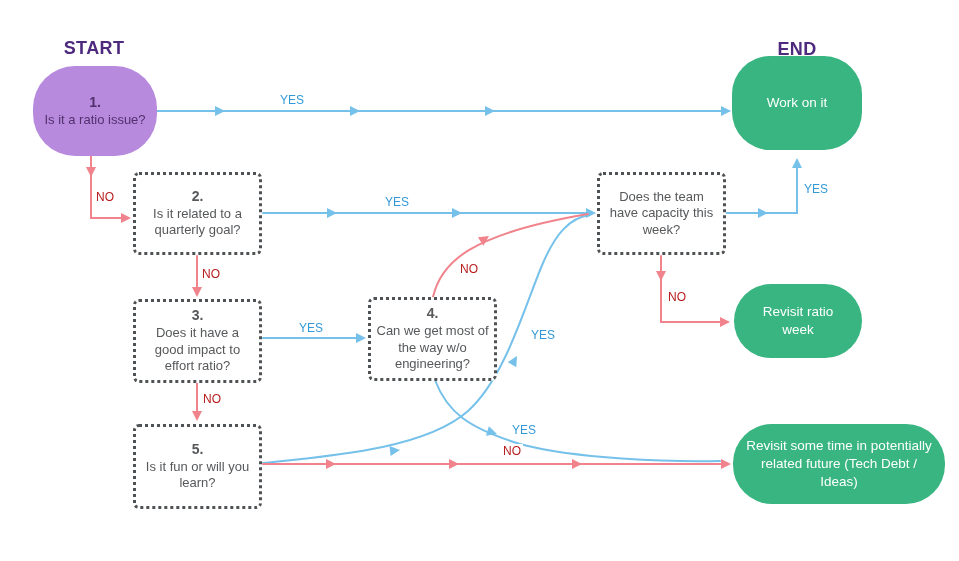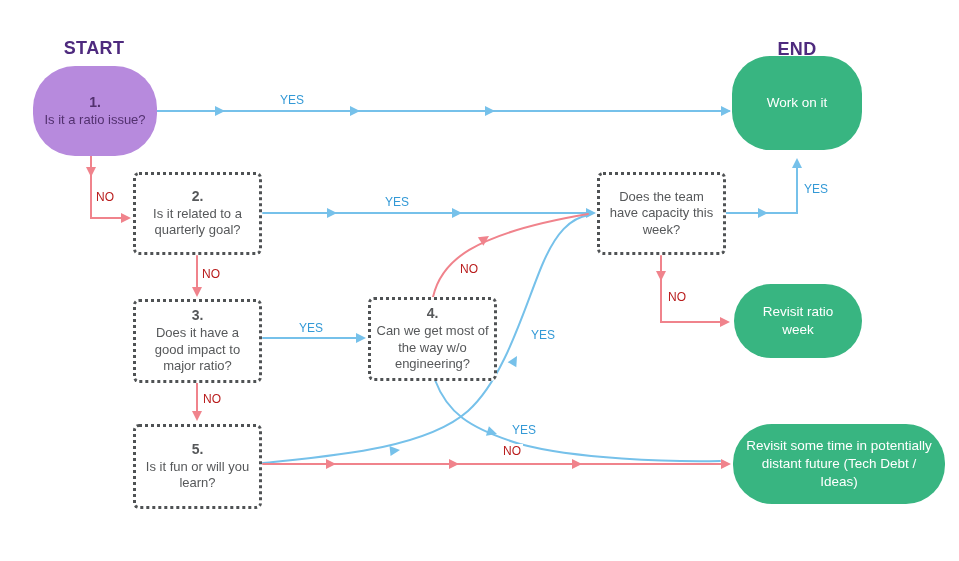--- a/index.html
+++ b/index.html
@@ -101,42 +101,42 @@
     <div class="num">1.</div>
     <div>Is it a ratio issue?</div>
   </div>
 
   <div class="node dashedbox" style="left:133px;top:172px;width:129px;height:83px;">
     <div class="num">2.</div>
     <div>Is it related to a quarterly goal?</div>
   </div>
   <div class="node dashedbox" style="left:133px;top:299px;width:129px;height:84px;">
     <div class="num">3.</div>
-    <div>Does it have a good impact to major ratio?</div>
+    <div>Does it have a good impact to effort ratio?</div>
   </div>
   <div class="node dashedbox" style="left:368px;top:297px;width:129px;height:84px;">
     <div class="num">4.</div>
     <div>Can we get most of the way w/o engineering?</div>
   </div>
   <div class="node dashedbox" style="left:133px;top:424px;width:129px;height:85px;">
     <div class="num">5.</div>
     <div>Is it fun or will you learn?</div>
   </div>
   <div class="node dashedbox" style="left:597px;top:172px;width:129px;height:83px;">
     <div>Does the team have capacity this week?</div>
   </div>
 
   <div class="node pill pill-work" style="left:732px;top:56px;width:130px;height:94px;">
     <div>Work on it</div>
   </div>
   <div class="node pill pill-next" style="left:734px;top:284px;width:128px;height:74px;">
     <div>Revisit ratio week</div>
   </div>
   <div class="node pill pill-future" style="left:733px;top:424px;width:212px;height:80px;">
-    <div>Revisit some time in potentially distant future (Tech Debt / Ideas)</div>
+    <div>Revisit some time in potentially related future (Tech Debt / Ideas)</div>
   </div>
 
   <span class="elabel yes" style="left:292px;top:100px;">YES</span>
   <span class="elabel no" style="left:105px;top:197px;">NO</span>
   <span class="elabel yes" style="left:397px;top:202px;">YES</span>
   <span class="elabel no" style="left:211px;top:274px;">NO</span>
   <span class="elabel yes" style="left:311px;top:328px;">YES</span>
   <span class="elabel no" style="left:212px;top:399px;">NO</span>
   <span class="elabel no" style="left:469px;top:269px;">NO</span>
   <span class="elabel yes" style="left:524px;top:430px;">YES</span>

